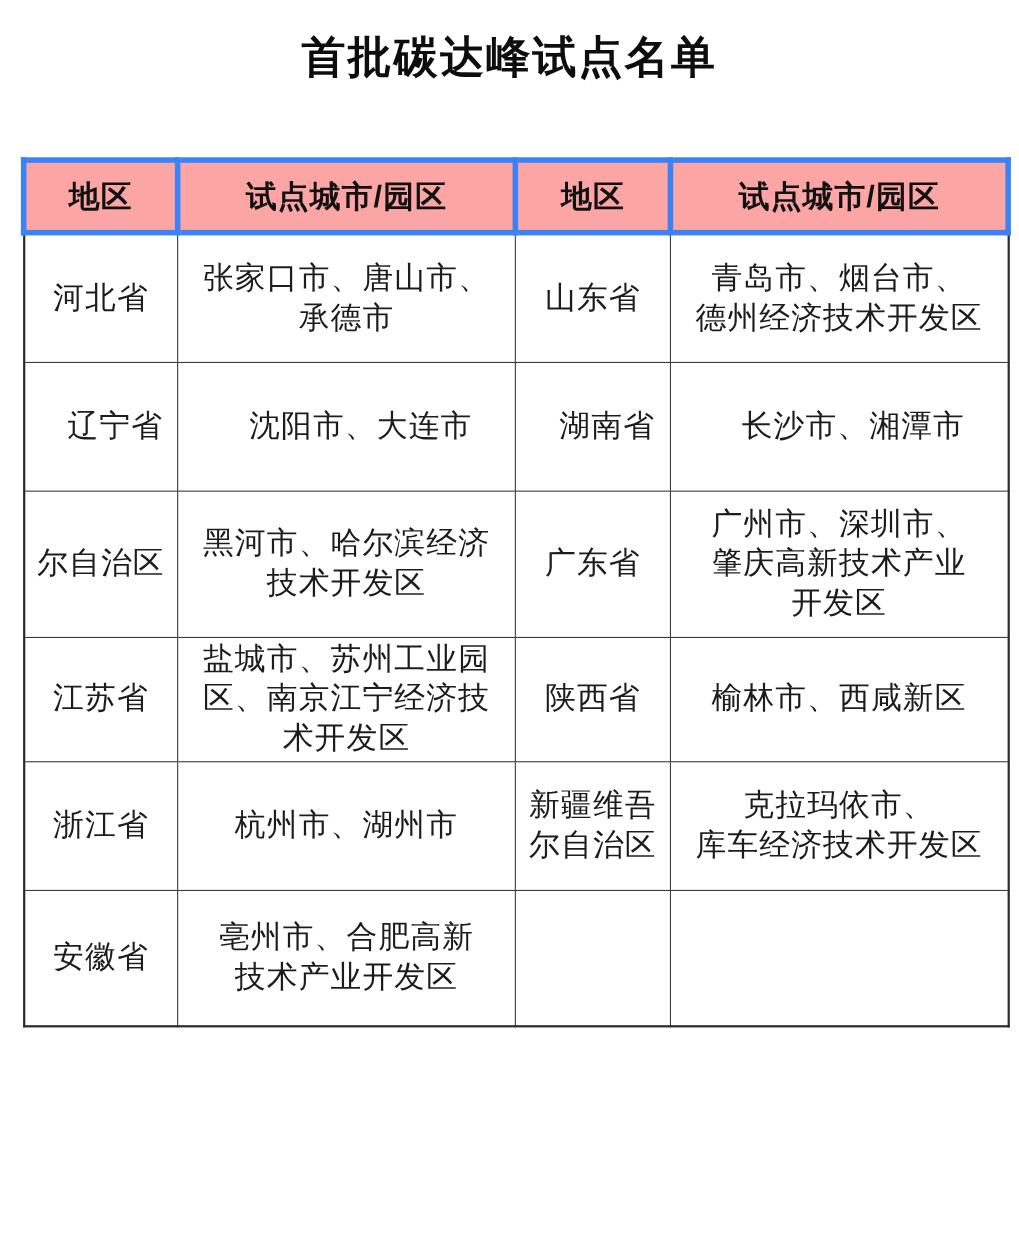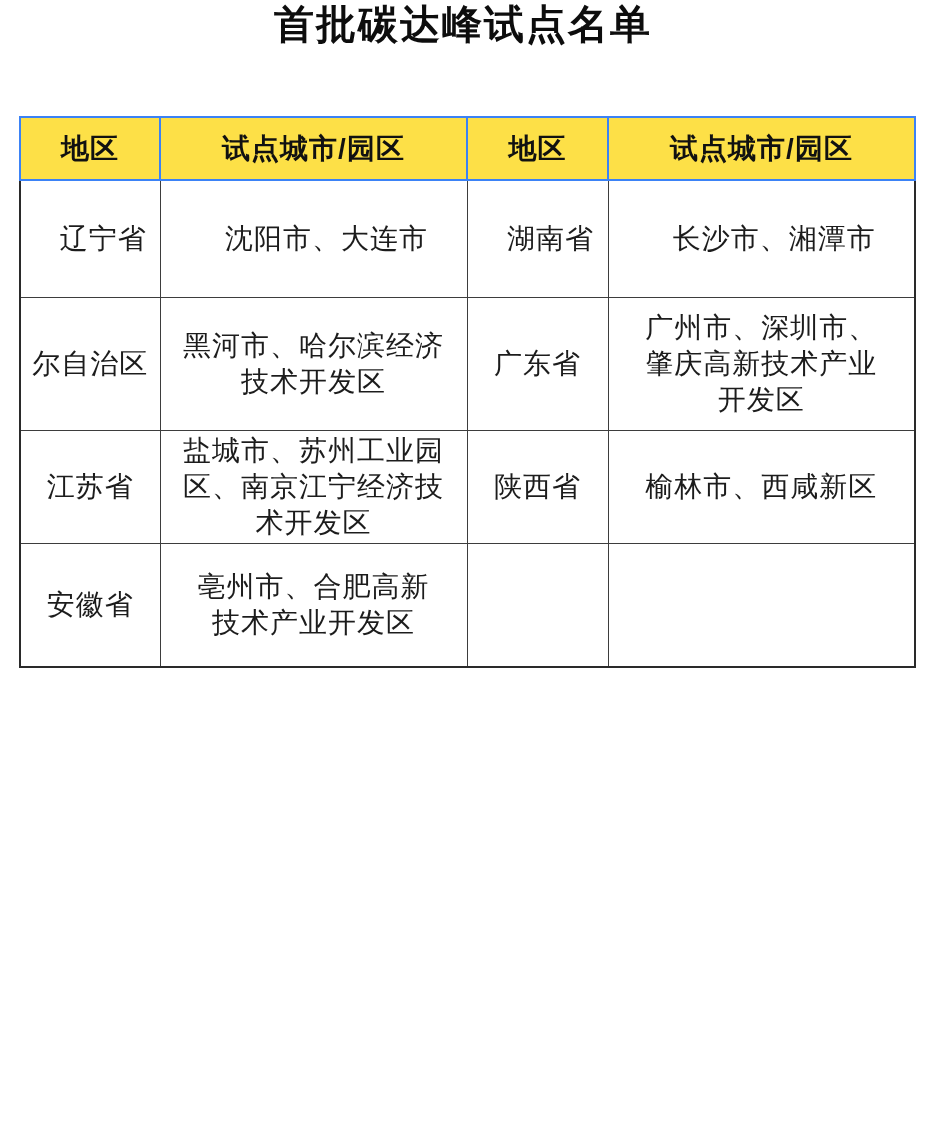--- a/index.html
+++ b/index.html
@@ -13,21 +13,21 @@
     color: #1c1c1c;
   }
   .page {
     position: relative;
     width: 926px;
     height: 1140px;
     background: #ffffff;
   }
   h1.doc-title {
     margin: 0;
-    padding-top: 1px;
+    padding-top: 28px;
     text-align: center;
     font-family: "Liberation Serif", "DejaVu Serif", serif;
     font-weight: bold;
     font-size: 40px;
     line-height: 48px;
     letter-spacing: 2px;
     color: #0d0d0d;
   }
   table.pilot-table {
     border-collapse: collapse;
@@ -41,22 +41,22 @@
   col.c-region2 { width: 141px; }
   col.c-sites2  { width: 307px; }
   .pilot-table th {
     height: 59px;
     font-family: "Liberation Sans", "DejaVu Sans", sans-serif;
     font-weight: bold;
     font-size: 28px;
     letter-spacing: 1px;
     text-align: center;
     vertical-align: middle;
-    border: 2px solid #3b82f6;
-    background: #fde047;
+    border: 5px solid #3b82f6;
+    background: #fca5a5;
     color: #111111;
   }
   .pilot-table td {
     font-size: 28px;
     line-height: 36px;
     letter-spacing: 1px;
     text-align: center;
     vertical-align: middle;
     border: 1px solid #3d3d3d;
     padding: 2px 4px;
@@ -88,20 +88,28 @@
     </colgroup>
     <thead>
       <tr>
         <th>地区</th>
         <th>试点城市/园区</th>
         <th>地区</th>
         <th>试点城市/园区</th>
       </tr>
     </thead>
     <tbody>
+      <tr class="r0">
+        <td>河北省</td>
+        <td>张家口市、唐山市、
+承德市</td>
+        <td>山东省</td>
+        <td>青岛市、烟台市、
+德州经济技术开发区</td>
+      </tr>
       <tr class="r3">
         <td>辽宁省</td>
         <td>沈阳市、大连市</td>
         <td>湖南省</td>
         <td>长沙市、湘潭市</td>
       </tr>
       <tr class="r4">
         <td>尔自治区</td>
         <td>黑河市、哈尔滨经济
 技术开发区</td>
@@ -111,20 +119,28 @@
 开发区</td>
       </tr>
       <tr class="r5">
         <td>江苏省</td>
         <td>盐城市、苏州工业园
 区、南京江宁经济技
 术开发区</td>
         <td>陕西省</td>
         <td>榆林市、西咸新区</td>
       </tr>
+      <tr class="r6">
+        <td>浙江省</td>
+        <td>杭州市、湖州市</td>
+        <td>新疆维吾
+尔自治区</td>
+        <td>克拉玛依市、
+库车经济技术开发区</td>
+      </tr>
       <tr class="r7">
         <td>安徽省</td>
         <td>亳州市、合肥高新
 技术产业开发区</td>
         <td></td>
         <td></td>
       </tr>
     </tbody>
   </table>
 

